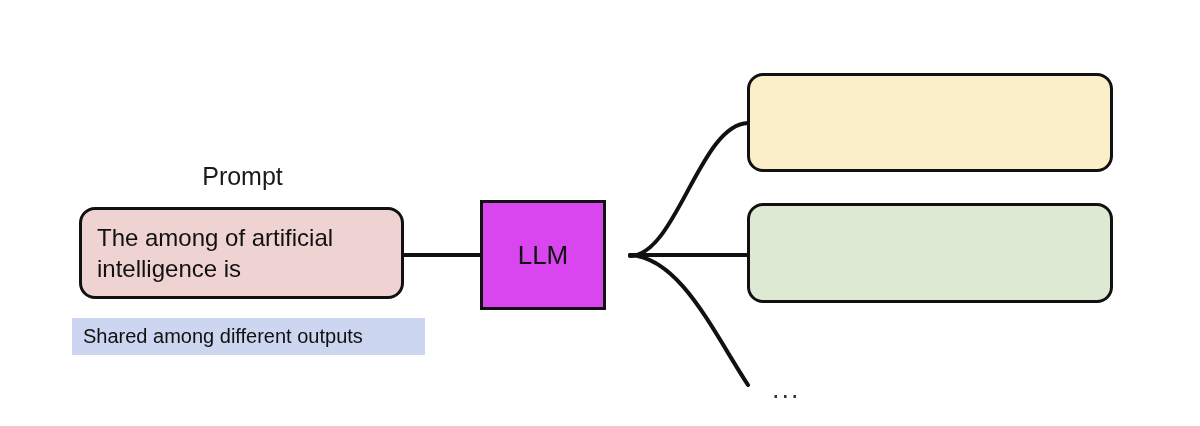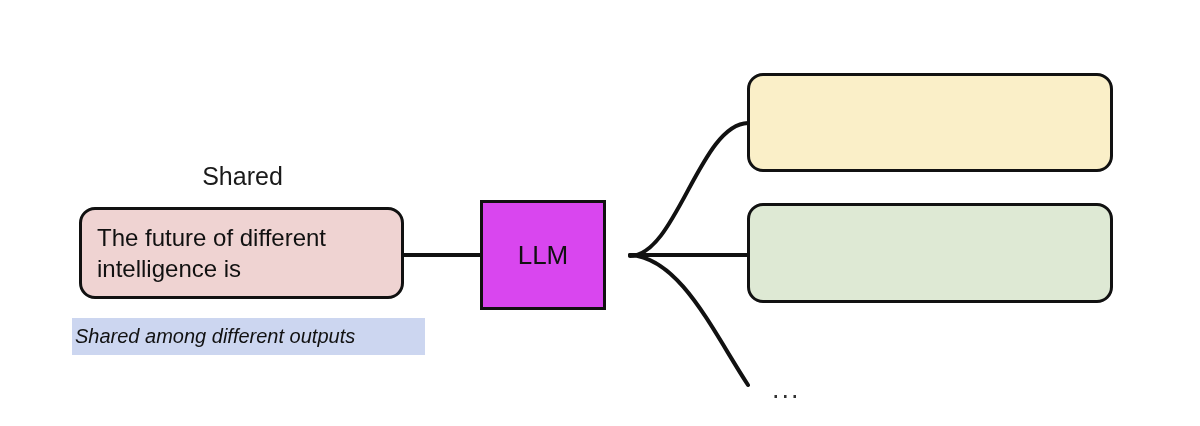--- a/index.html
+++ b/index.html
@@ -118,23 +118,22 @@
     left: 72px;
     top: 318px;
     width: 353px;
     height: 37px;
     background: #CCD6F0;
     display: flex;
     align-items: center;
   }
   #shared-note-text {
     font-size: 20px;
-    font-style: italic;
     color: #111111;
-    padding-left: 3px;
+    padding-left: 11px;
     white-space: nowrap;
   }
   #ellipsis {
     position: absolute;
     left: 772px;
     top: 374px;
     font-size: 27px;
     letter-spacing: 2px;
     color: #333333;
   }
@@ -144,25 +143,25 @@
 
 <div id="canvas">
 
   <svg id="edges" viewBox="0 0 1200 426" xmlns="http://www.w3.org/2000/svg">
     <path d="M 403 255 L 481 255" fill="none" stroke="#111111" stroke-width="4"></path>
     <path d="M 630 256 C 676 256 700 124 748 123" fill="none" stroke="#111111" stroke-width="4" stroke-linecap="round"></path>
     <path d="M 630 255 L 748 255" fill="none" stroke="#111111" stroke-width="4" stroke-linecap="round"></path>
     <path d="M 630 255 C 680 258 712 330 748 385" fill="none" stroke="#111111" stroke-width="4" stroke-linecap="round"></path>
   </svg>
 
-  <div class="label" id="prompt-title">Shared</div>
+  <div class="label" id="prompt-title">Prompt</div>
 
 
   <div class="node" id="prompt-box">
-    <div id="prompt-text">The future of different intelligence is</div>
+    <div id="prompt-text">The among of artificial intelligence is</div>
   </div>
 
   <div class="node" id="llm-box">
     <div id="llm-text">LLM</div>
   </div>
 
   <div class="node" id="output-box-1">
     <div class="output-text"></div>
   </div>
 

